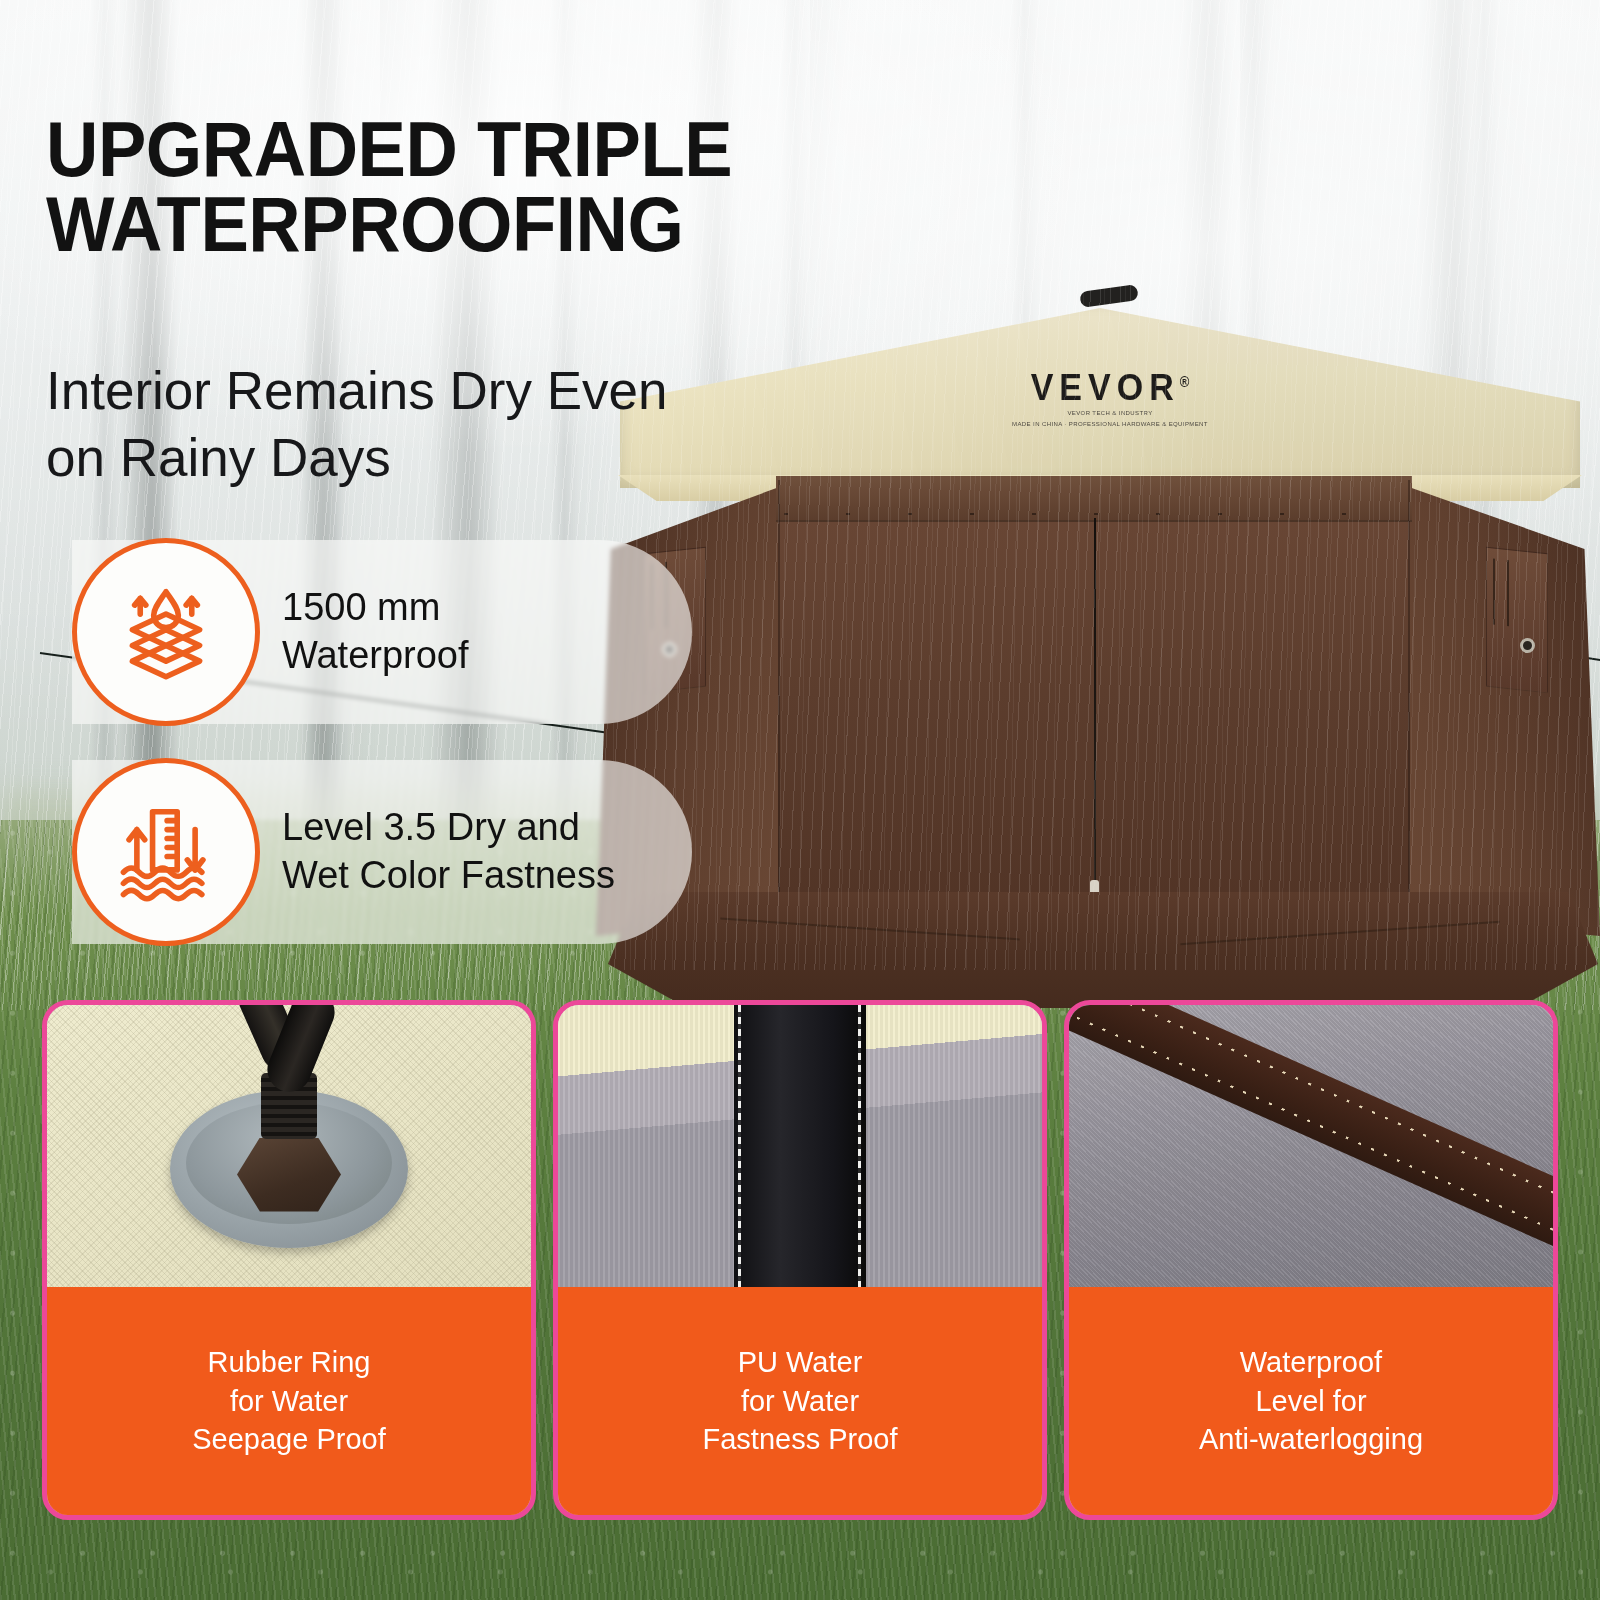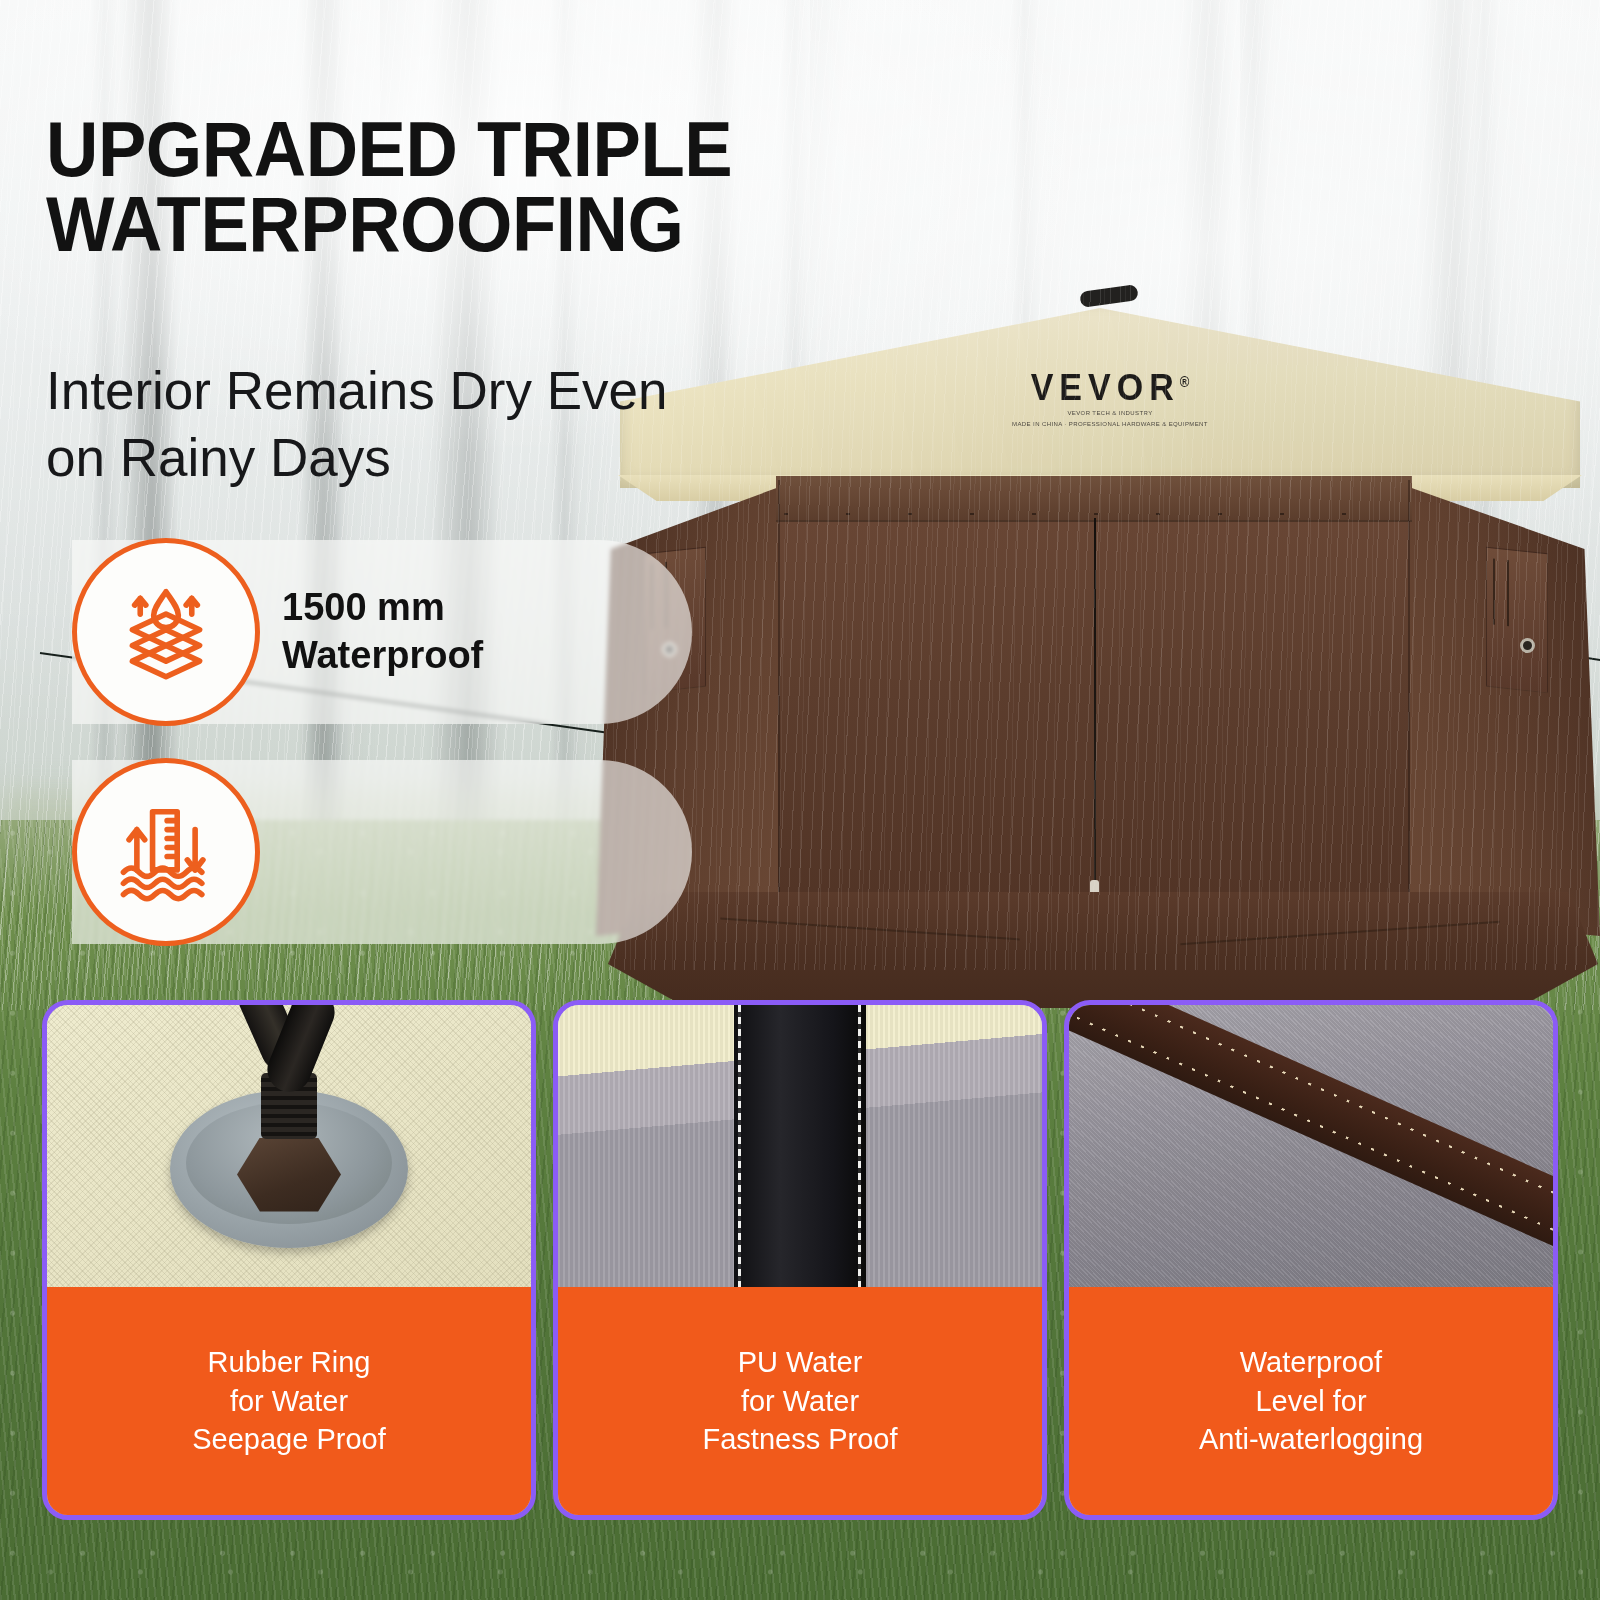--- a/index.html
+++ b/index.html
@@ -191,28 +191,28 @@
     backdrop-filter:blur(2px);
   }
   .pill.p1 { left:72px; top:540px; width:620px; height:184px; }
   .pill.p2 { left:72px; top:760px; width:620px; height:184px; }
   .pill-icon {
     position:absolute; left:0; top:-2px; width:188px; height:188px; border-radius:50%;
     background:#fdfdfb; border:5px solid #ED5F1E;
     display:flex; align-items:center; justify-content:center;
   }
   .pill-text {
-    margin-left:210px; font-size:38px; line-height:1.26; color:#111; font-weight:700;
+    margin-left:210px; font-size:38px; line-height:1.26; color:#111; font-weight:400;
   }
 
   
   .cards { position:absolute; left:42px; top:1000px; width:1516px; height:520px; display:flex; gap:17px; }
   .card {
     position:relative; flex:1; border-radius:26px; overflow:hidden;
-    border:5px solid #8b5cf6; background:#cfcfcf;
+    border:5px solid #ec4899; background:#cfcfcf;
     display:flex; flex-direction:column;
   }
   .card-photo { position:relative; height:282px; overflow:hidden; }
   .card-cap {
     flex:1; background:#F15A1B; color:#fff; display:flex; align-items:center; justify-content:center;
     text-align:center; font-size:29px; line-height:1.34; padding:6px 8px;
   }
   .card.c4 .card-cap { font-size:27px; line-height:1.30; }
 
   
@@ -397,20 +397,24 @@
       <svg width="112" height="112" viewBox="0 0 100 100" fill="none" stroke="#ED5F1E" stroke-width="5" stroke-linecap="round" stroke-linejoin="round">
         <rect x="38" y="14" width="22" height="52"></rect>
         <path d="M60 22h-9M60 30h-9M60 38h-9M60 46h-9M60 54h-9"></path>
         <path d="M24 66V30M24 30l-7 9M24 30l7 9"></path>
         <path d="M76 30v36M76 66l-7-9M76 66l7-9"></path>
         <path d="M12 68c5-5 9-5 14 0s9 5 14 0 9-5 14 0 9 5 14 0 9-5 14 0"></path>
         <path d="M12 78c5-5 9-5 14 0s9 5 14 0 9-5 14 0 9 5 14 0 9-5 14 0"></path>
         <path d="M12 88c5-5 9-5 14 0s9 5 14 0 9-5 14 0 9 5 14 0 9-5 14 0"></path>
       </svg>
     </div>
+    <div class="pill-text">
+      <div>Level 3.5 Dry and</div>
+      <div>Wet Color Fastness</div>
+    </div>
   </div>
 
   <div class="cards">
 
     <div class="card c1">
       <div class="card-photo">
         <div class="ph-fabric-cream"></div>
         <div class="ring-outer"></div>
         <div class="ring-inner"></div>
         <div class="hexnut"></div>

